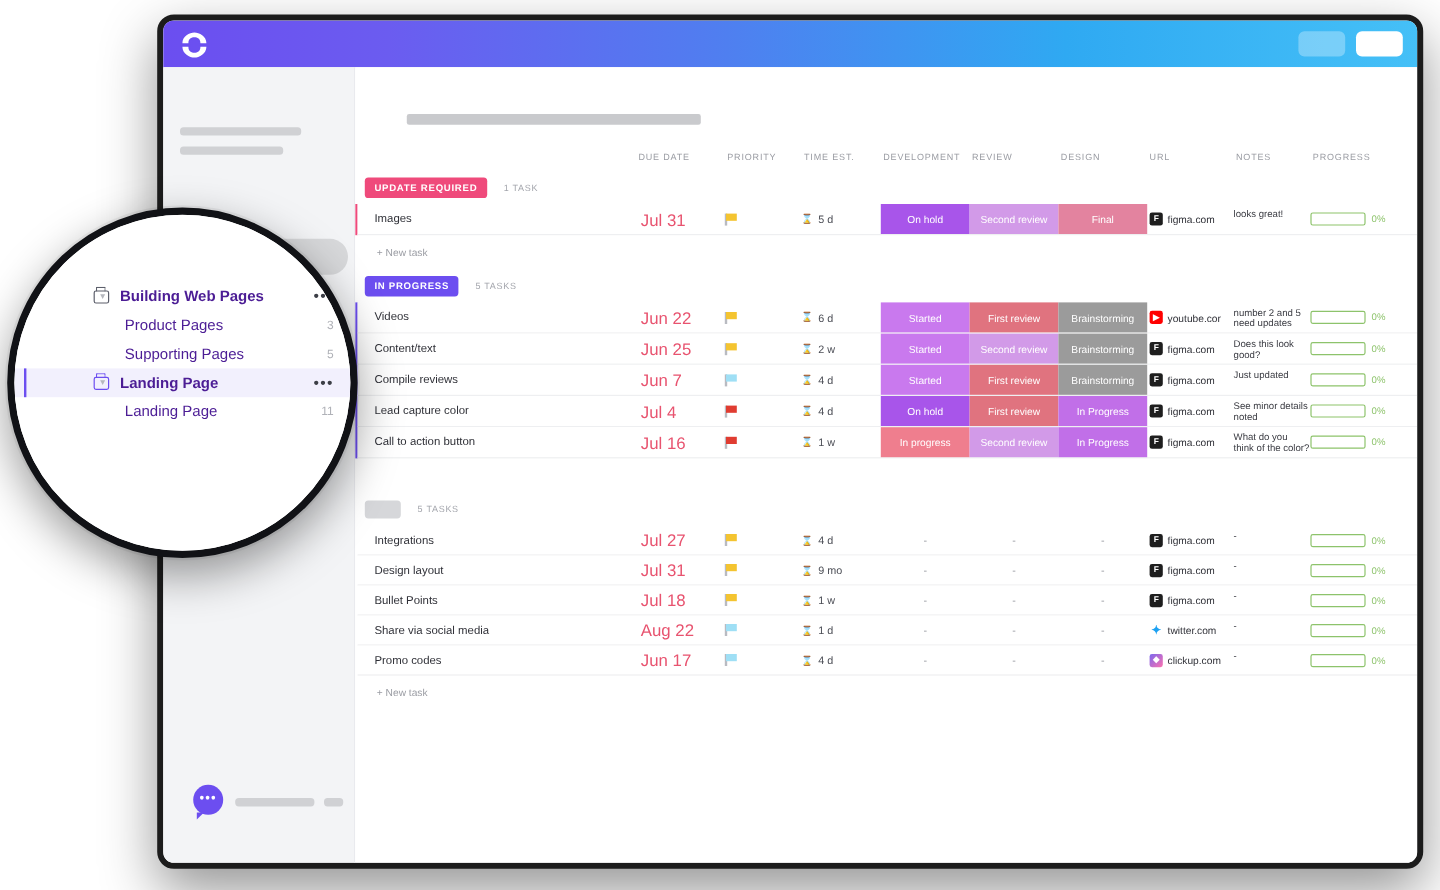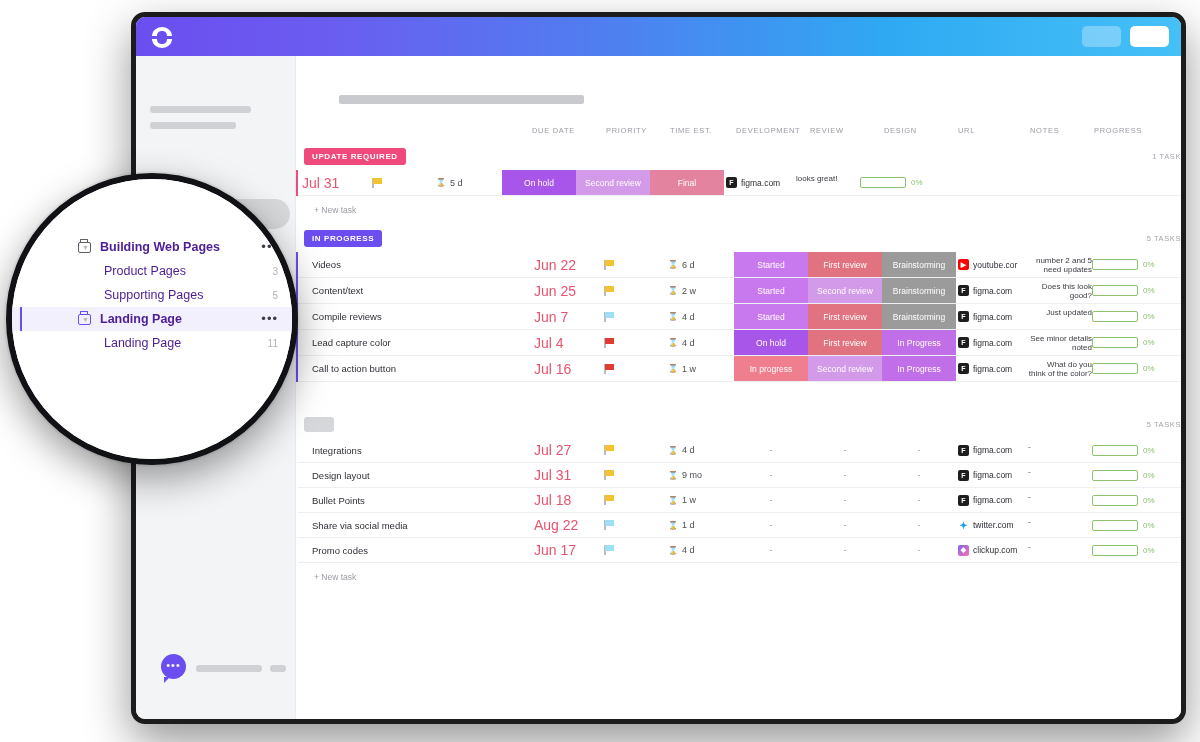--- a/index.html
+++ b/index.html
@@ -76,33 +76,33 @@
     background:#c9cacd; border-radius:2px;
   }
 
   
   .table { position:absolute; left: 0; top: 62px; right: 0; }
 
   .col-head {
     display: flex; align-items: center; height: 24px;
     font-size: 7.5px; letter-spacing: 0.7px; color: #9a9ca3; text-transform: uppercase;
   }
-  .grp-row { display:flex; align-items:center; height: 28px; padding-left: 8px; justify-content: space-between; }
+  .grp-row { display:flex; align-items:center; height: 28px; padding-left: 8px; }
   .badge {
     font-size: 8px; font-weight: 700; letter-spacing: 0.6px; color: #fff;
     padding: 4px 8px; border-radius: 3px; text-transform: uppercase; white-space: nowrap;
   }
   .badge.update { background: #ef4a7b; }
   .badge.inprog { background: #6c4ef0; }
   .badge.blank  { background: #d6d7da; width: 30px; height: 15px; padding:0; }
   .task-count { font-size: 7.5px; letter-spacing: 0.6px; color: #a3a5ac; margin-left: 14px; text-transform: uppercase; }
 
   .rows { border-left: 2px solid transparent; }
   .rows.update { border-left-color: #ef4a7b; }
-  .rows.inprog { border-left-color: #6c4ef0; text-align: right; }
+  .rows.inprog { border-left-color: #6c4ef0; }
 
   .row {
     display: flex; align-items: stretch;
     border-bottom: 1px solid #eeeff1;
     background: #fff;
     min-height: 25px;
   }
   .cell { display: flex; align-items: center; font-size: 9.5px; color: #2f3037; }
 
   .c-name   { width: 232px; padding-left: 14px; }
@@ -218,20 +218,23 @@
             <span style="width: 72px; padding-left: 4px;">URL</span>
             <span style="width: 64px; padding-left: 4px;">NOTES</span>
             <span style="width: 72px; padding-left: 4px;">PROGRESS</span>
           </div>
           <div class="grp-row">
             <span class="badge update">UPDATE REQUIRED</span>
             <span class="task-count">1 TASK</span>
           </div>
           <div class="rows update">
             <div class="row">
+              <div class="cell c-name">
+                <span>Images</span>
+              </div>
               <div class="cell c-due">Jul 31</div>
               <div class="cell c-pri">
                 <span class="flag">
                   <i style="background:#f4c430"></i>
                 </span>
               </div>
               <div class="cell c-time">
                 <span class="hourglass">⌛</span>
                 <span>5 d</span>
               </div>

